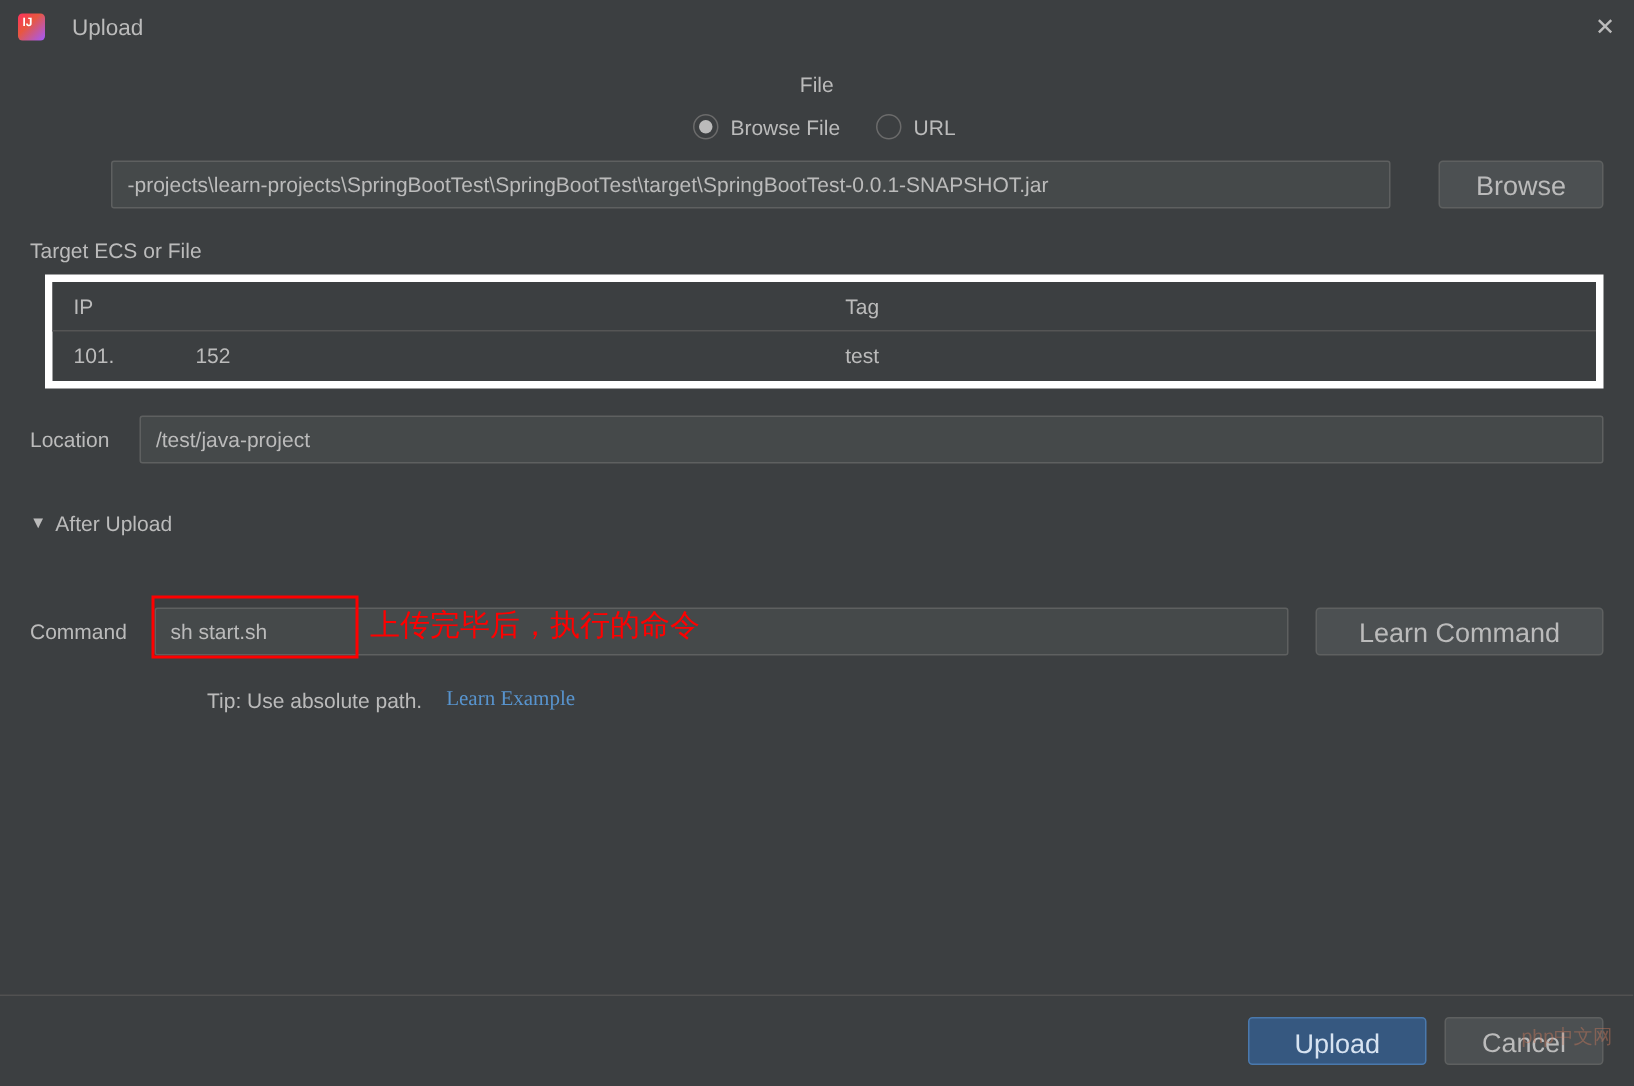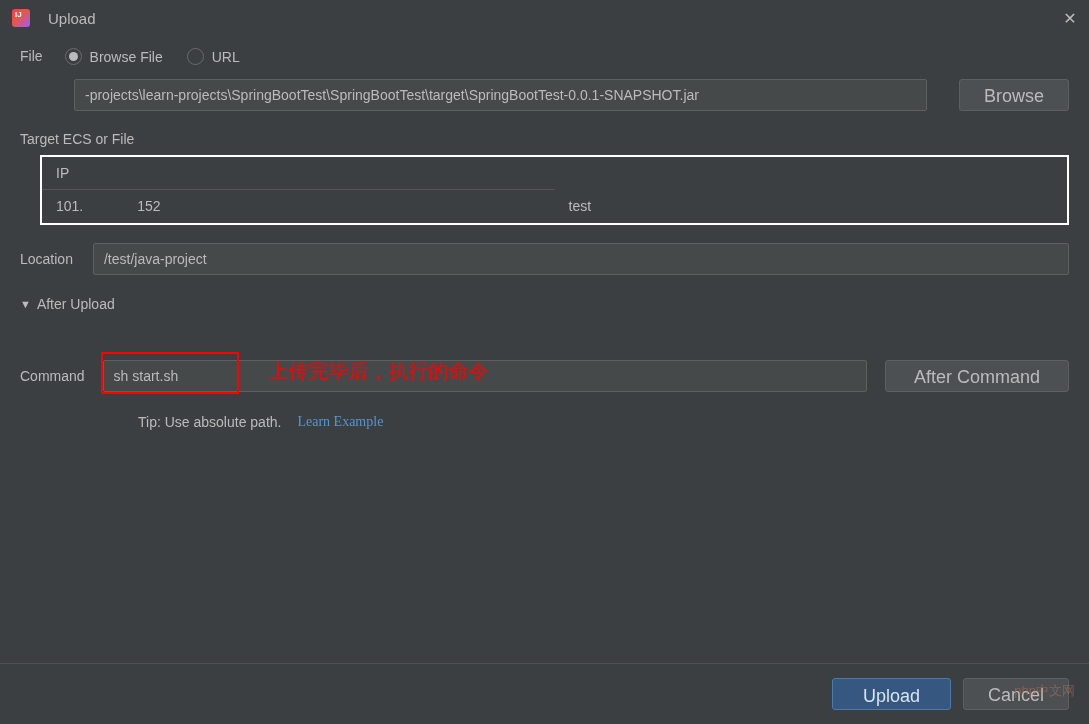--- a/index.html
+++ b/index.html
@@ -40,21 +40,21 @@
   margin-left: auto;
   width: 14px; height: 14px;
   cursor: pointer;
   color: #bbb;
   font-size: 16px;
   display: flex;
   align-items: center;
   justify-content: center;
 }
 .content { padding: 12px 20px; }
-.row { display: flex; margin-bottom: 14px; gap: 12px; }
+.row { display: flex; align-items: center; margin-bottom: 14px; gap: 12px; flex-direction: column; }
 .label { color: #bbb; font-size: 14px; }
 .radio-group { display: flex; gap: 24px; margin-left: 10px; }
 .radio {
   display: flex; align-items: center; gap: 8px; cursor: pointer;
 }
 .radio-circle {
   width: 17px; height: 17px; border: 1px solid #6b6b6b;
   border-radius: 50%; display: flex; align-items: center;
   justify-content: center;
 }
@@ -84,23 +84,23 @@
   height: 32px;
 }
 .btn-primary {
   background: #365880;
   border: 1px solid #4a79ad;
   color: #d7e3f1;
   padding: 7px 30px;
 }
 .section-label { color: #bbb; font-size: 14px; margin-bottom: 8px; display: block; }
 .table {
-  border: 2px solid #ffffff;
+  border: 5px solid #ffffff;
   margin-bottom: 18px;
-  margin-left: 20px;
+  margin-left: 10px;
 }
 .table-header {
   display: flex;
   background: #3c3f41;
 }
 .table-header .cell {
   padding: 8px 14px;
   color: #bbb;
   font-size: 14px;
   border-bottom: 1px solid #555;
@@ -109,42 +109,42 @@
 .table-row .cell { padding: 8px 14px; color: #bbb; }
 .cell.ip { width: 50%; }
 .cell.tag { width: 50%; }
 .redact {
   display: inline-block;
   width: 50px; height: 16px;
   background: #3c3f41;
   vertical-align: middle;
   margin: 0 2px;
 }
-.location-row { display: flex; align-items: center; gap: 20px; margin-bottom: 21px; }
+.location-row { display: flex; align-items: center; gap: 20px; margin-bottom: 32px; }
 .collapse-header {
   display: flex; align-items: center; gap: 6px;
   color: #bbb; font-size: 14px; margin-bottom: 14px;
   cursor: pointer;
 }
 .triangle { font-size: 11px; }
 .command-row { display: flex; align-items: center; gap: 18px; margin-bottom: 22px; margin-top: 48px; }
 .command-input-wrap { position: relative; flex: 1; display: flex; }
 .red-box {
   position: absolute;
   border: 2px solid #ff0000;
   left: -2px; top: -8px;
   width: 138px; height: 42px;
   pointer-events: none;
 }
 .annotation {
   color: #ff0000;
   font-size: 20px;
   font-weight: 400;
   position: absolute;
-  left: 166px;
+  left: 144px;
   top: -2px;
   white-space: nowrap;
   pointer-events: none;
 }
 .tip-row {
   display: flex; align-items: flex-end; gap: 16px;
   margin-left: 118px; font-size: 14px;
 }
 .tip-text { color: #bbb; }
 .link { color: #5894ce; cursor: pointer; font-family: Liberation Serif, serif; }
@@ -193,20 +193,21 @@
 
   <div class="file-row">
     <input class="text-input" value="-projects\learn-projects\SpringBootTest\SpringBootTest\target\SpringBootTest-0.0.1-SNAPSHOT.jar" style="">
     <button class="btn">Browse</button>
   </div>
 
   <span class="section-label">Target ECS or File</span>
   <div class="table">
     <div class="table-header">
       <div class="cell ip">IP</div>
+      <div class="cell tag">Tag</div>
     </div>
     <div class="table-row">
       <div class="cell ip">
         <span>101.</span><span class="redact"></span><span>152</span>
       </div>
       <div class="cell tag">test</div>
     </div>
   </div>
 
   <div class="location-row">
@@ -219,21 +220,21 @@
     <span>After Upload</span>
   </div>
 
   <div class="command-row">
     <span class="label">Command</span>
     <div class="command-input-wrap">
       <input class="text-input" value="sh start.sh" style="">
       <div class="red-box"></div>
       <div class="annotation">上传完毕后，执行的命令</div>
     </div>
-    <button class="btn" style="padding:6px 28px;">After Command</button>
+    <button class="btn" style="padding:6px 28px;">Learn Command</button>
   </div>
 
   <div class="tip-row">
     <span class="tip-text">Tip: Use absolute path.</span>
     <span class="link">Learn Example</span>
   </div>
 
 </div>
 
 <div class="footer">

